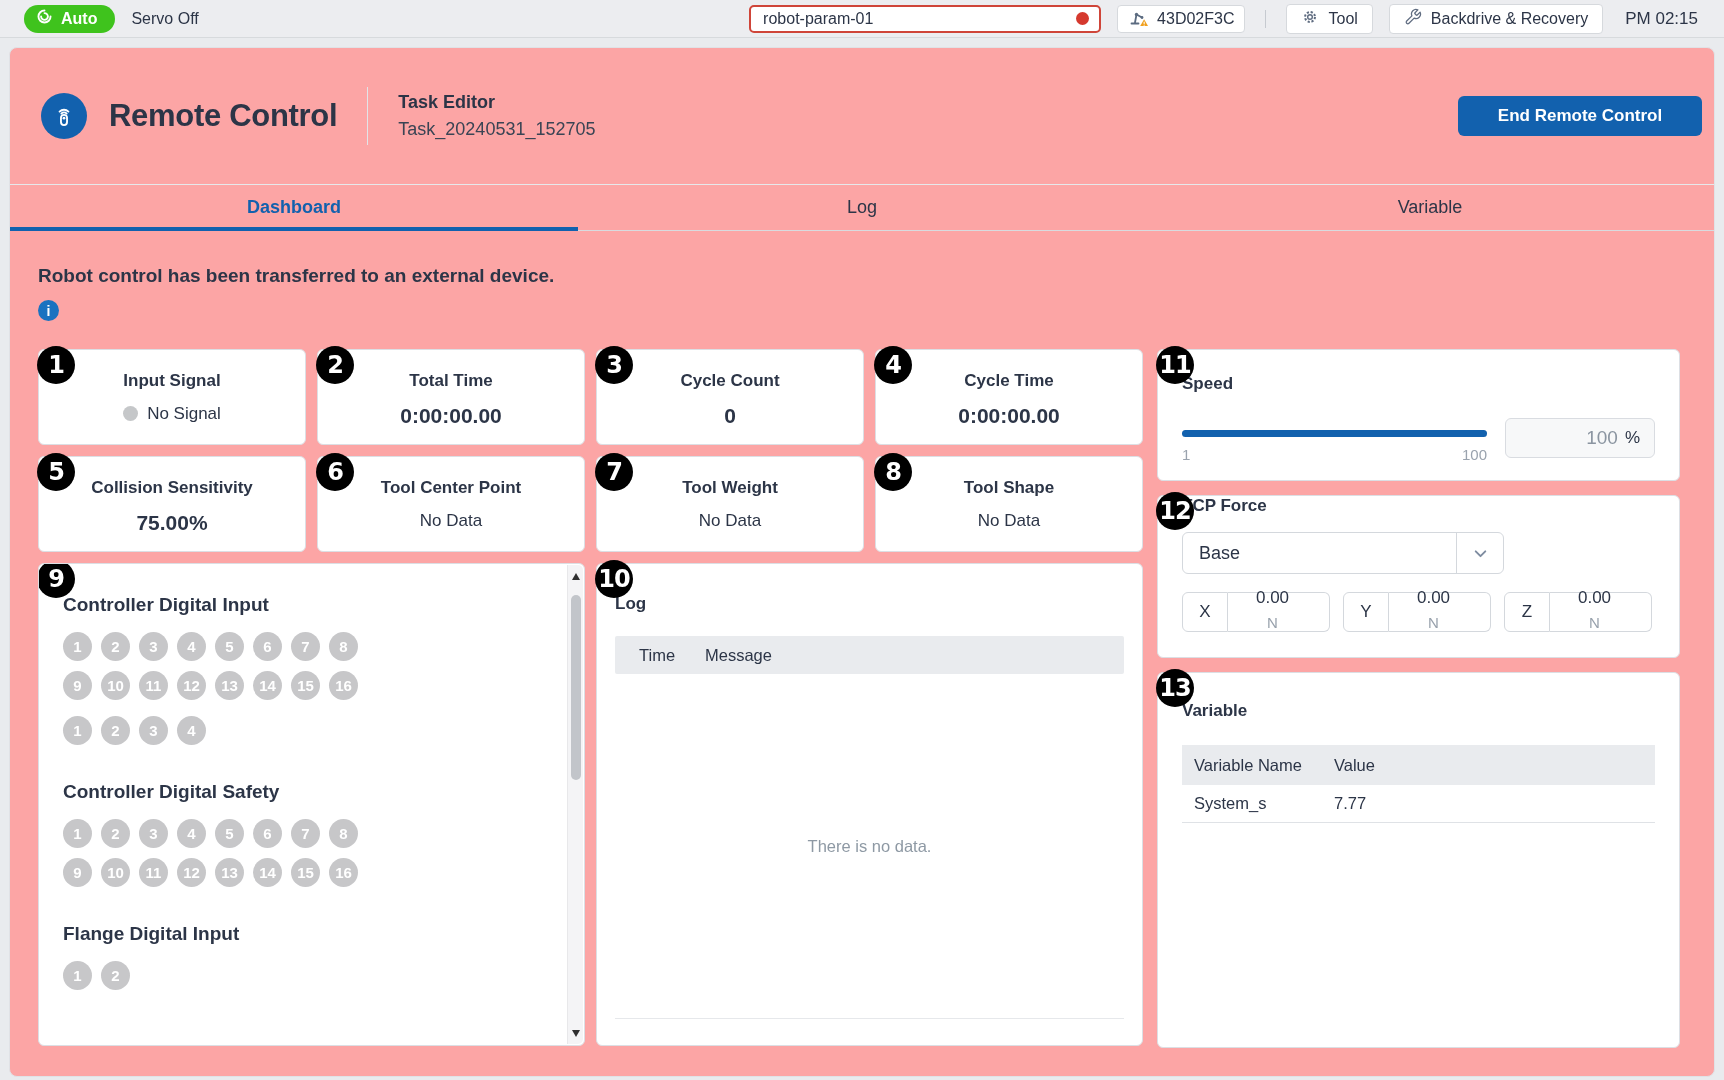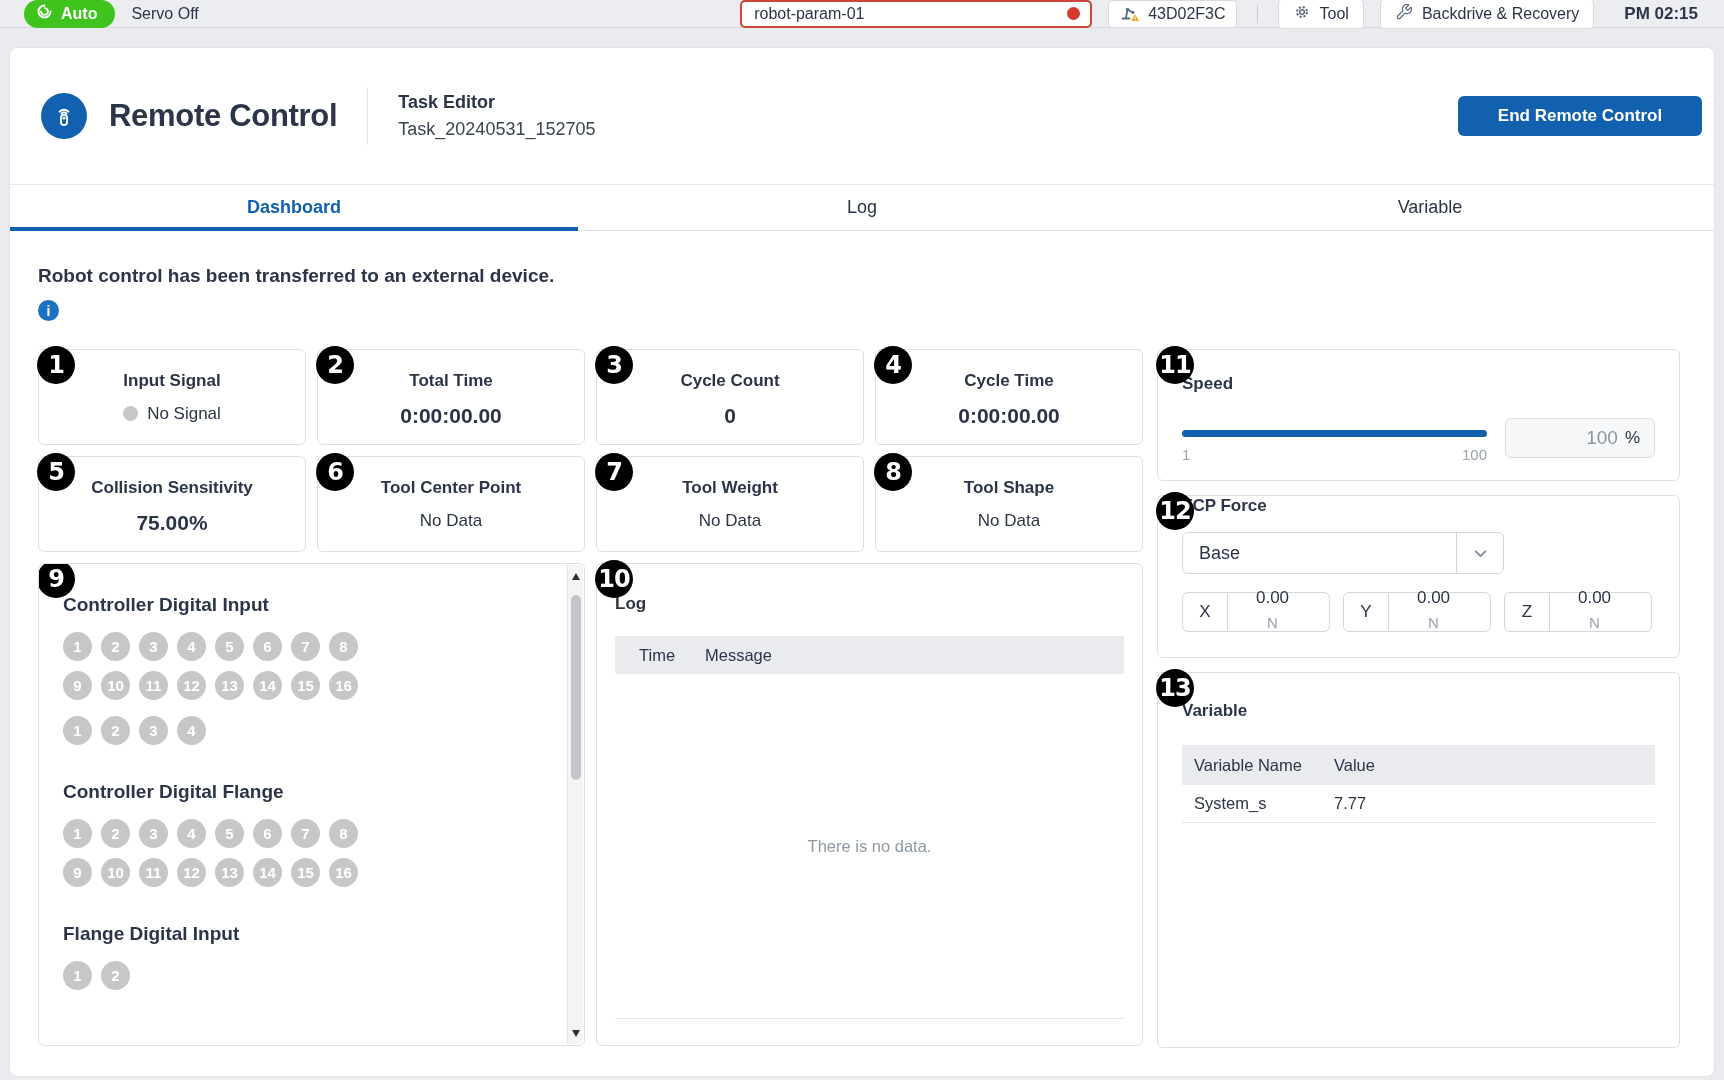--- a/index.html
+++ b/index.html
@@ -5,32 +5,32 @@
   * { box-sizing: border-box; margin: 0; padding: 0; }
   html,body { width:1724px; height:1080px; }
   body {
     background:#e9ebee;
     font-family:"Liberation Sans", sans-serif;
     color:#2c3547;
     position:relative;
     overflow:hidden;
   }
   
-  .topbar{height:28px;background:#ecedf0;border-bottom:1px solid #d7dadd;display:flex;align-items:center;padding:0 26px 0 24px;}
+  .topbar{height:38px;background:#ecedf0;border-bottom:1px solid #d7dadd;display:flex;align-items:center;padding:0 26px 0 24px;}
   .auto-badge{display:flex;align-items:center;gap:8px;background:#3fc31d;color:#fff;height:28px;padding:0 18px 0 12px;border-radius:14px;font-size:16px;font-weight:700;cursor:pointer;}
   .servo{margin-left:16px;font-size:16px;}
   .param-input{margin-left:auto;width:352px;height:28px;background:#fff;border:2px solid #cf4539;border-radius:5px;display:flex;align-items:center;padding:0 10px 0 12px;font-size:16px;cursor:text;}
   .rec-dot{margin-left:auto;width:13px;height:13px;border-radius:50%;background:#d5392e;}
   .chip{margin-left:16px;height:28px;background:#fff;border:1px solid #d6d9dd;border-radius:4px;display:flex;align-items:center;gap:8px;padding:0 10px;font-size:16px;cursor:pointer;}
   .tb-divider{width:1px;height:18px;background:#c6cad0;margin:0 20px;}
   .tb-btn{height:30px;background:#fff;border:1px solid #d6d9dd;border-radius:4px;display:flex;align-items:center;gap:9px;padding:0 14px;font-size:16px;color:#2c3547;cursor:pointer;}
   .tb-btn.backdrive{margin-left:16px;}
-  .clock{margin-left:30px;font-size:17px;font-weight:700;white-space:nowrap;}
-  
-  .main-card{position:absolute;left:9px;right:9px;top:47px;height:1030px;background:#ffffff;border:1px solid #e0e2e6;border-radius:8px;}
+  .clock{margin-left:22px;font-size:17px;font-weight:400;white-space:nowrap;}
+  
+  .main-card{position:absolute;left:9px;right:9px;top:47px;height:1030px;background:#fca5a5;border:1px solid #e0e2e6;border-radius:8px;}
   .app-header{height:136px;display:flex;align-items:center;padding:0 12px 0 31px;}
   .logo{width:46px;height:46px;border-radius:50%;background:#1261ae;display:flex;align-items:center;justify-content:center;flex:none;}
   .app-title{font-size:31px;font-weight:700;margin-left:22px;letter-spacing:-0.3px;white-space:nowrap;}
   .h-divider{width:1px;height:58px;background:#e2e4e8;margin:0 30px;}
   .task-label{font-size:18px;font-weight:700;}
   .task-name{font-size:18px;color:#3a4454;margin-top:6px;}
   .end-btn{margin-left:auto;width:244px;height:40px;background:#1261ae;color:#fff;font-size:17px;font-weight:700;border:none;border-radius:6px;display:flex;align-items:center;justify-content:center;cursor:pointer;}
   
   .tabs{height:47px;border-top:1px solid #e6e8eb;border-bottom:1px solid #d8dbdf;display:flex;}
   .tab{flex:1;display:flex;align-items:center;justify-content:center;font-size:18px;color:#2c3547;position:relative;cursor:pointer;}
@@ -273,21 +273,21 @@
                 <div class="io-dot">14</div>
                 <div class="io-dot">15</div>
                 <div class="io-dot">16</div>
               </div>
             <div class="io-grid">
                 <div class="io-dot">1</div>
                 <div class="io-dot">2</div>
                 <div class="io-dot">3</div>
                 <div class="io-dot">4</div>
               </div>
-            <div class="io-title">Controller Digital Flange</div>
+            <div class="io-title">Controller Digital Safety</div>
             <div class="io-grid">
                 <div class="io-dot">1</div>
                 <div class="io-dot">2</div>
                 <div class="io-dot">3</div>
                 <div class="io-dot">4</div>
                 <div class="io-dot">5</div>
                 <div class="io-dot">6</div>
                 <div class="io-dot">7</div>
                 <div class="io-dot">8</div>
                 <div class="io-dot">9</div>

